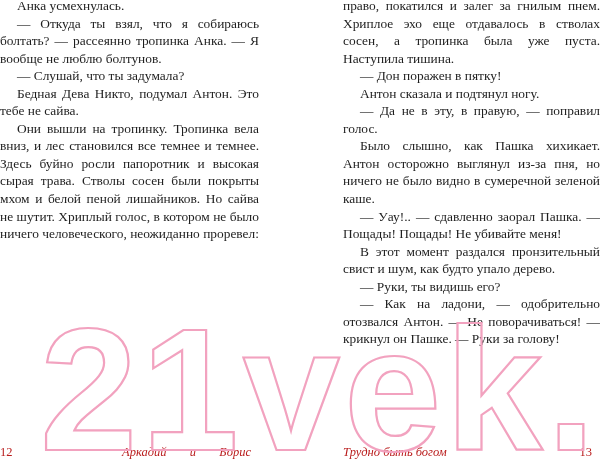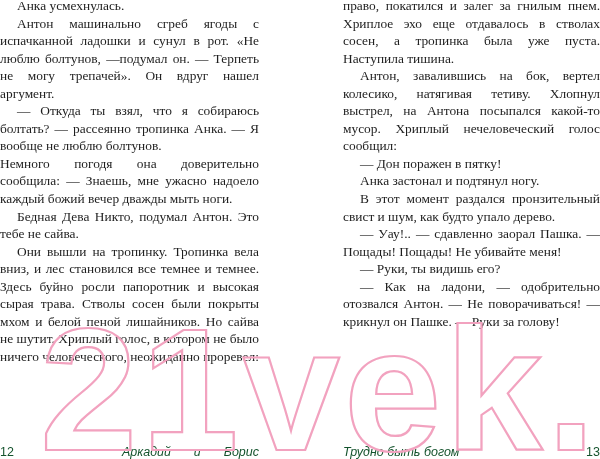--- a/index.html
+++ b/index.html
@@ -9,22 +9,22 @@
     font-family: "Liberation Serif", "DejaVu Serif", serif;
     font-size: 13.4px; line-height: 17.55px; color: #1e1e1e;
     text-align: justify;
   }
   .page.left { left: 0; width: 259px; }
   .page.right { left: 343px; width: 257px; }
   .page p { margin: 0; text-indent: 17px; }
   .page p.noindent { text-indent: 0; }
   .body-text { position: absolute; top: -3px; left: 0; right: 0; }
   .footer {
-    position: absolute; top: 444px; left: 0; right: 0; height: 16px;
-    font-family: Liberation Sans, sans-serif; font-size: 12.5px; color: #14532d;
+    position: absolute; top: 444px; left: 0; right: 8px; height: 16px;
+    font-family: Liberation Serif, serif; font-size: 12.5px; color: #b91c1c;
   }
   .folio { position: absolute; top: 0; }
   .running-head { position: absolute; top: 0; font-style: italic; }
   .left .folio { left: 0; }
   .left .running-head { left: 122px; }
   .right .folio { right: 0; }
   .right .running-head { left: 0; }
   .watermark {
     position: absolute; left: 40px; top: 300px; width: 560px; height: 160px;
     pointer-events: none;
@@ -34,41 +34,41 @@
     font-size: 175px; fill: none; stroke: #f2a2bf; stroke-width: 2.2;
     letter-spacing: 4px;
   }
 </style>
 </head>
 <body>
 
 <div class="page left">
   <div class="body-text">
     <p>Анка усмехнулась.</p>
-    <p>Антон машинально сгреб ягоды с испачканной ладошки и сунул в рот. «Не люблю болтунов, —подумал он. — Терпеть не могу трепачей». Он вдруг нашел аргумент.</p>
     <p>— Откуда ты взял, что я собираюсь болтать? — рассеянно тропинка Анка. — Я вообще не люблю болтунов.</p>
-    <p class="noindent">Немного погодя она доверительно сообщила: — Знаешь, мне ужасно надоело каждый божий вечер дважды мыть ноги.</p>
+    <p>— Слушай, что ты задумала?</p>
     <p>Бедная Дева Никто, подумал Антон. Это тебе не сайва.</p>
     <p>Они вышли на тропинку. Тропинка вела вниз, и лес становился все темнее и темнее. Здесь буйно росли папоротник и высокая сырая трава. Стволы сосен были покрыты мхом и белой пеной лишайников. Но сайва не шутит. Хриплый голос, в котором не было ничего человеческого, неожиданно проревел:</p>
 
   </div>
   <div class="footer">
     <span class="folio">12</span>
     <span class="running-head">Аркадий и Борис Стругацкие</span>
   </div>
 </div>
 
 <div class="page right">
   <div class="body-text">
     <p class="noindent">право, покатился и залег за гнилым пнем. Хриплое эхо еще отдавалось в стволах сосен, а тропинка была уже пуста. Наступила тишина.</p>
-    <p>Антон, завалившись на бок, вертел колесико, натягивая тетиву. Хлопнул выстрел, на Антона посыпался какой-то мусор. Хриплый нечеловеческий голос сообщил:</p>
     <p>— Дон поражен в пятку!</p>
-    <p>Анка застонал и подтянул ногу.</p>
+    <p>Антон сказала и подтянул ногу.</p>
+    <p>— Да не в эту, в правую, — поправил голос.</p>
+    <p>Было слышно, как Пашка хихикает. Антон осторожно выглянул из-за пня, но ничего не было видно в сумеречной зеленой каше.</p>
+    <p>— Уау!.. — сдавленно заорал Пашка. — Пощады! Пощады! Не убивайте меня!</p>
     <p>В этот момент раздался пронзительный свист и шум, как будто упало дерево.</p>
-    <p>— Уау!.. — сдавленно заорал Пашка. — Пощады! Пощады! Не убивайте меня!</p>
     <p>— Руки, ты видишь его?</p>
     <p>— Как на ладони, — одобрительно отозвался Антон. — Не поворачиваться! — крикнул он Пашке. — Руки за голову!</p>
 
   </div>
   <div class="footer">
     <span class="running-head">Трудно быть богом</span>
     <span class="folio">13</span>
   </div>
 </div>
 

